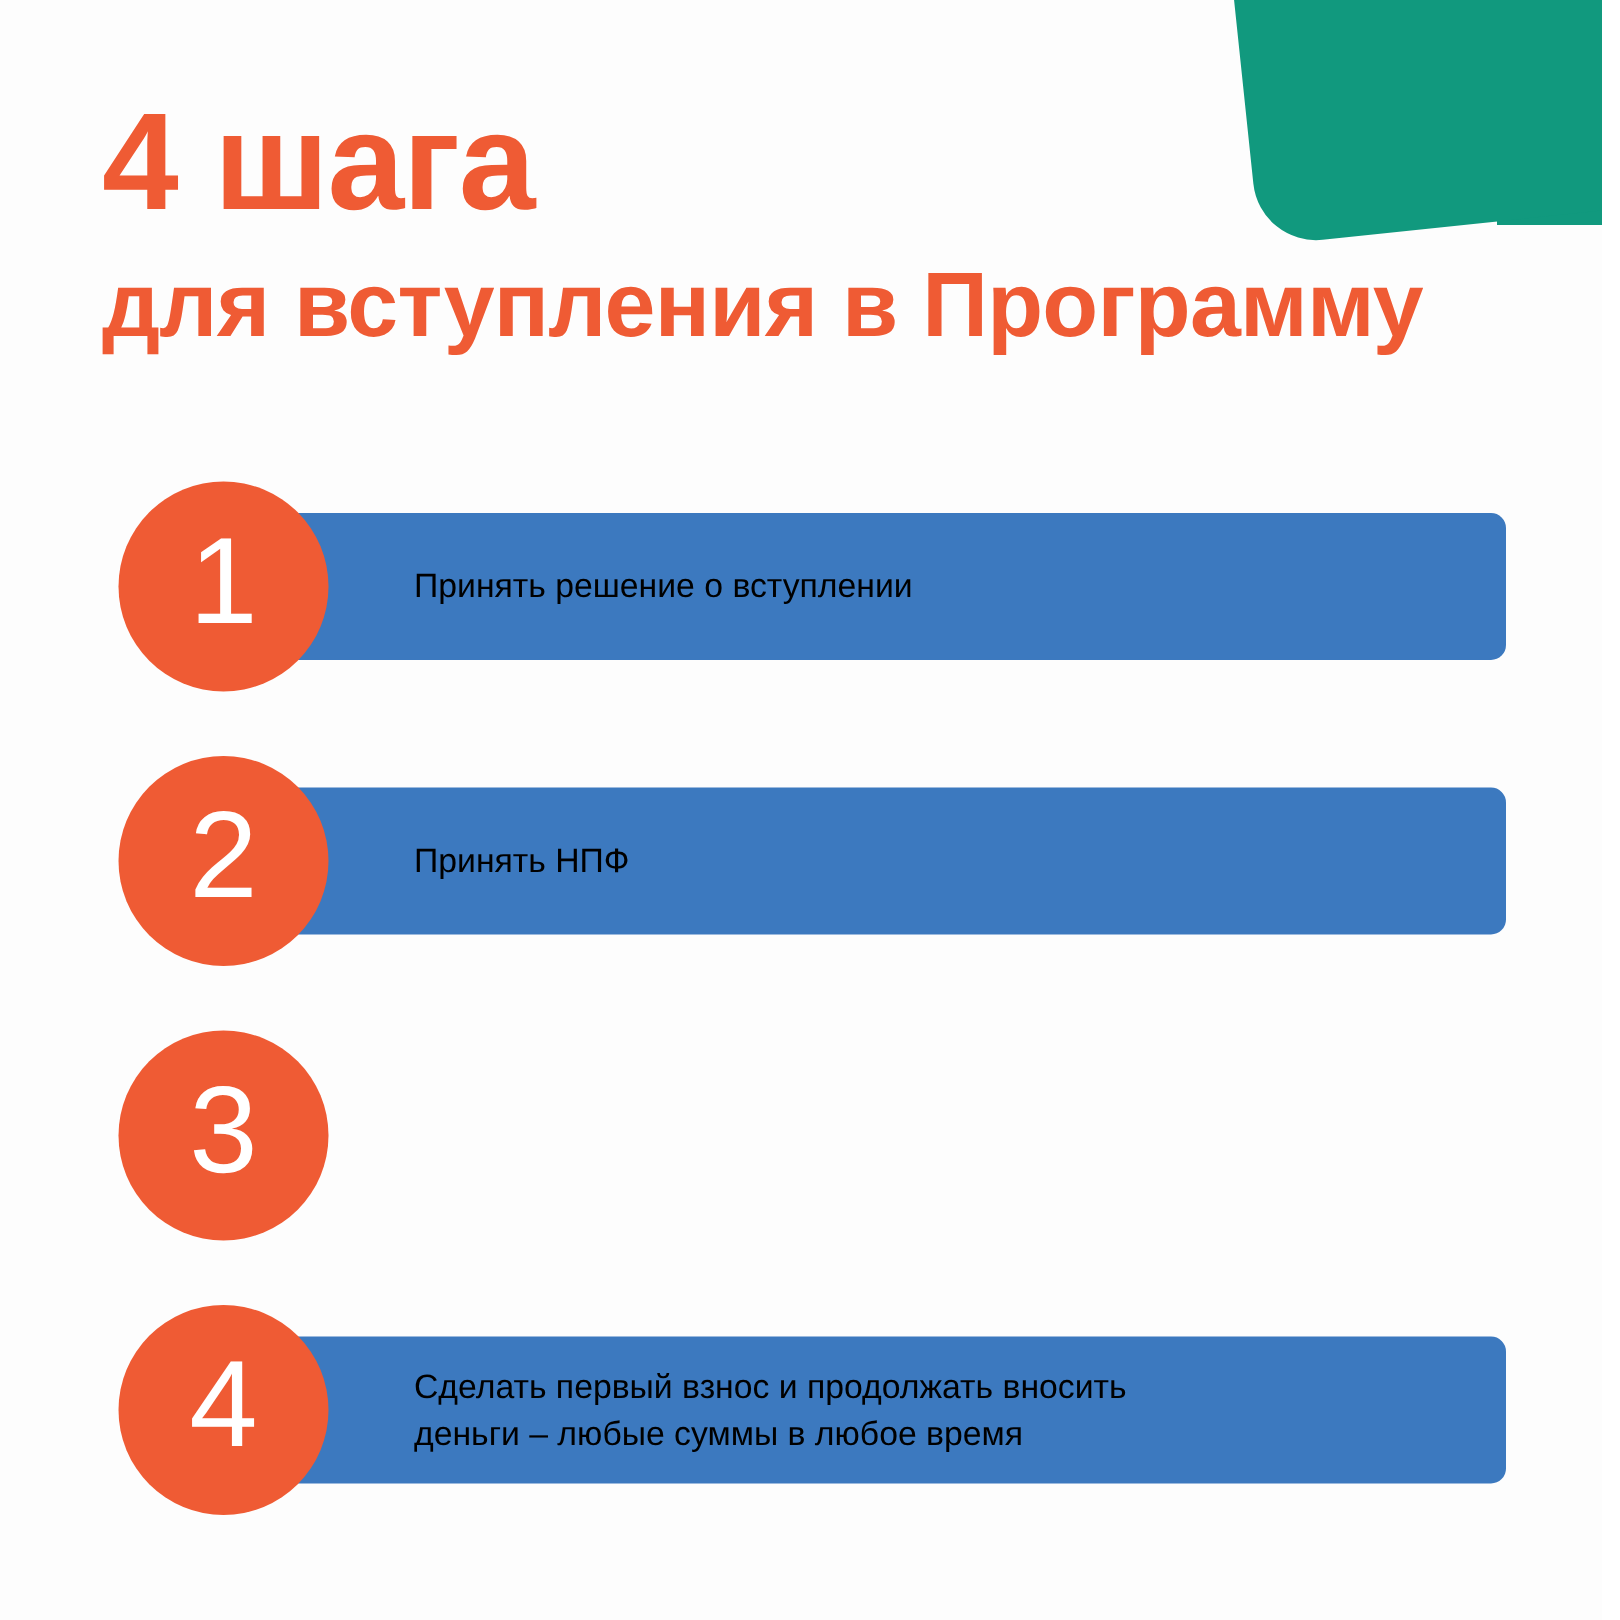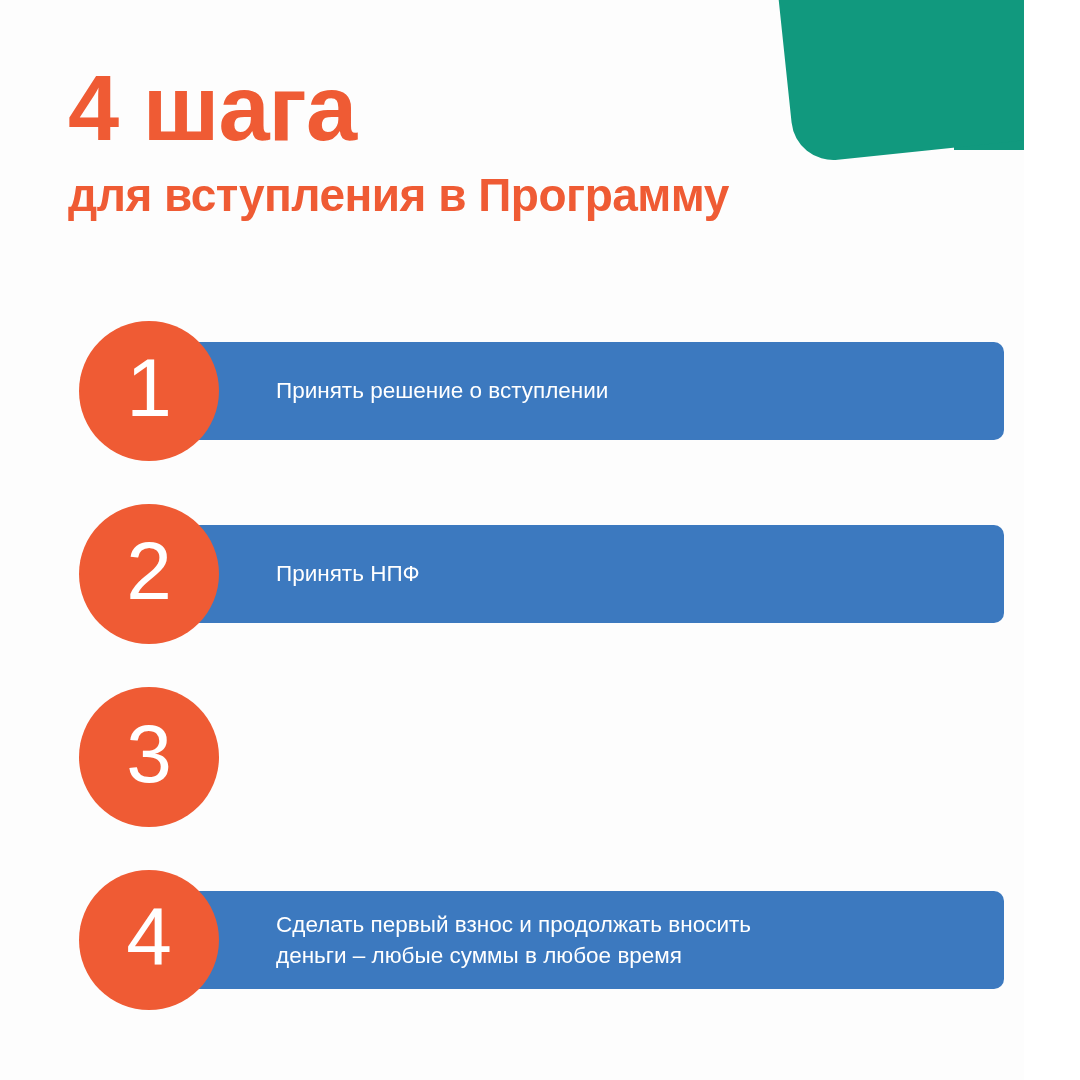--- a/index.html
+++ b/index.html
@@ -12,20 +12,21 @@
     background: #ffffff;
     font-family: "Liberation Sans", sans-serif;
     overflow: hidden;
   }
   .poster {
     position: relative;
     width: 1024px;
     height: 1080px;
     background: #fdfdfd;
     overflow: hidden;
+    padding-left: 44px;
   }
   
   .green-shape {
     position: absolute;
     top: -60px;
     right: -40px;
     width: 290px;
     height: 195px;
     background: #11997e;
     border-radius: 0 0 0 42px;
@@ -49,21 +50,21 @@
   }
   .heading .line1 {
     font-size: 92px;
     font-weight: bold;
     color: #ef5b34;
     line-height: 1.02;
     letter-spacing: -1px;
     margin: 0;
   }
   .heading .line2 {
-    font-size: 46px;
+    font-size: 61px;
     font-weight: bold;
     color: #ef5b34;
     line-height: 1.1;
     margin: 14px 0 0 0;
     letter-spacing: -0.5px;
   }
 
   .steps {
     position: absolute;
     left: 0;
@@ -82,21 +83,21 @@
     height: 98px;
     background: #3c79bf;
     border-radius: 10px;
     display: flex;
     align-items: center;
     box-sizing: border-box;
     padding-left: 108px;
     padding-right: 30px;
   }
   .step-text {
-    color: #ffffff;
+    color: #000000;
     font-size: 22.5px;
     line-height: 1.4;
     font-weight: 400;
     white-space: pre-line;
   }
   .step-circle {
     position: absolute;
     left: 79px;
     top: -1px;
     width: 140px;

